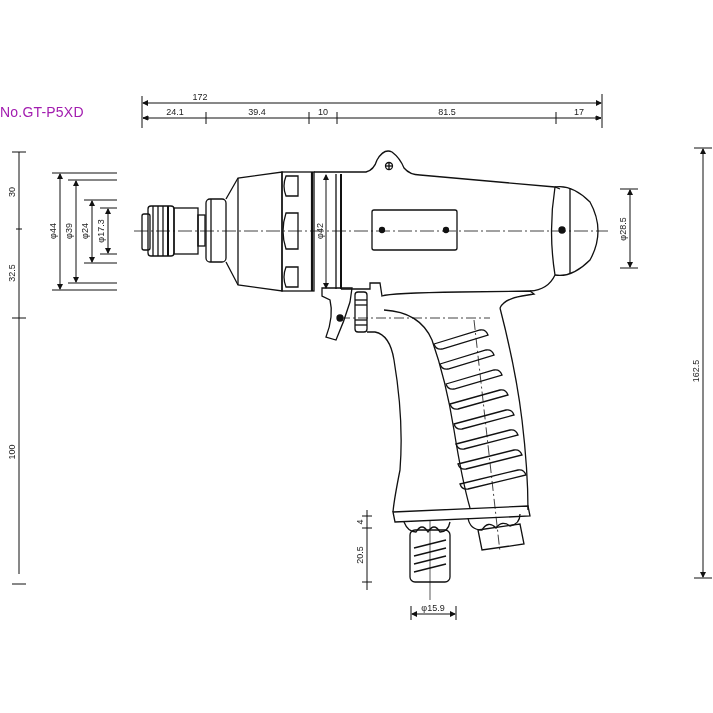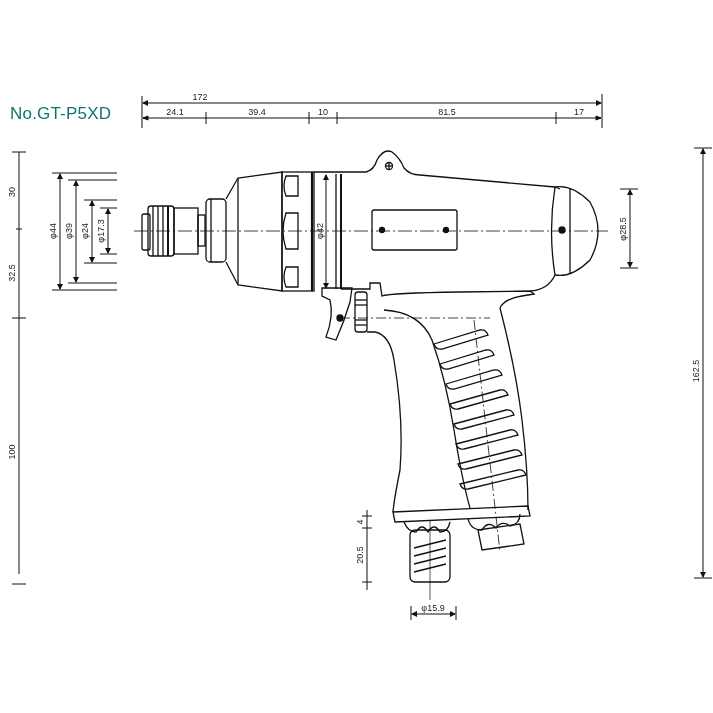--- a/index.html
+++ b/index.html
@@ -1,17 +1,17 @@
 <!DOCTYPE html>
 <html><head>
 <meta charset="utf-8">
 <style>
   html, body { margin:0; padding:0; background:#ffffff; }
   body { width:713px; height:713px; position:relative; overflow:hidden; font-family:"Liberation Sans", sans-serif; }
-  .model { position:absolute; left:10px; top:104px; font-size:17px; color:#0f766e; letter-spacing:0.2px; }
+  .model { position:absolute; left:0; top:104px; font-size:14px; color:#a21caf; letter-spacing:0.2px; }
   svg { position:absolute; left:0; top:0; }
   .dim { font-family:"Liberation Sans", sans-serif; font-size:9px; fill:#222; }
 </style>
 </head>
 <body>
 
 <div class="model">No.GT-P5XD</div>
 
 <svg width="713" height="713" viewBox="0 0 713 713" xmlns="http://www.w3.org/2000/svg">
   <defs>

